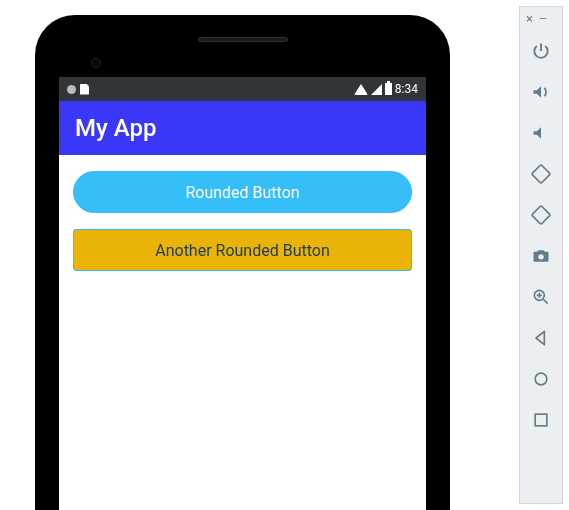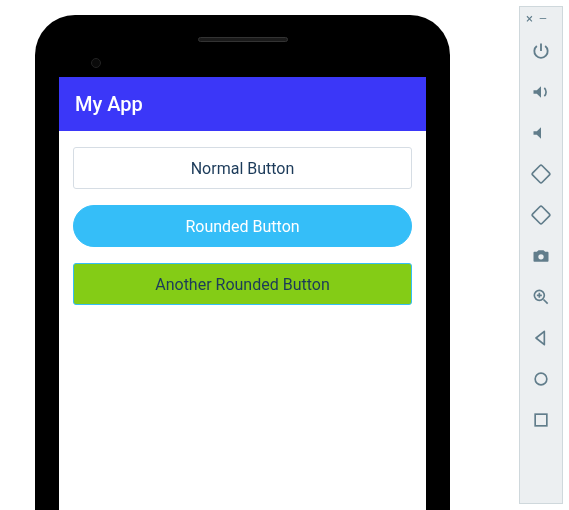--- a/index.html
+++ b/index.html
@@ -88,21 +88,21 @@
     }
     .app-bar {
       height: 54px;
       background: #3b37f8;
       display: flex;
       align-items: center;
       padding: 0 16px;
     }
     .app-title {
       color: #fff;
-      font-size: 20px;
+      font-size: 24px;
       font-weight: 500;
     }
     .content {
       padding: 16px 14px;
       display: flex;
       flex-direction: column;
       gap: 16px;
     }
     .btn {
       height: 42px;
@@ -129,21 +129,21 @@
       color: #1c3b5a;
     }
     .btn-rounded {
       background: #35bef8;
       border: 1px solid #35bef8;
       color: #fff;
       border-radius: 22px;
       text-align: right;
     }
     .btn-rounded-outline {
-      background: #84cc16;
+      background: #eab308;
       border: 1px solid #35bef8;
       color: #1c3b5a;
     }
     
     .toolbar {
       position: absolute;
       right: 6px;
       top: 6px;
       width: 44px;
       height: 498px;
@@ -193,25 +193,36 @@
     }
   </style>
 </head>
 <body>
 
 <div class="phone">
   <div class="phone-inner">
     <div class="speaker"></div>
     <div class="camera"></div>
     <div class="screen">
+      <div class="status-bar">
+        <div class="status-left">
+          <div class="status-dot"></div>
+          <div class="status-sd"></div>
+        </div>
+        <div class="status-right">
+          <div class="wifi-tri"></div>
+          <div class="cell-tri"></div>
+          <div class="batt"></div>
+          <span>8:34</span>
+        </div>
+      </div>
       <div class="app-bar">
         <div class="app-title">My App</div>
       </div>
       <div class="content">
-        <div class="btn btn-normal">Normal Button</div>
         <div class="btn btn-rounded">Rounded Button</div>
         <div class="btn btn-rounded-outline">Another Rounded Button</div>
       </div>
     </div>
   </div>
 </div>
 
 <div class="toolbar">
   <div class="toolbar-top">
     <span style="cursor:pointer;">×</span>

